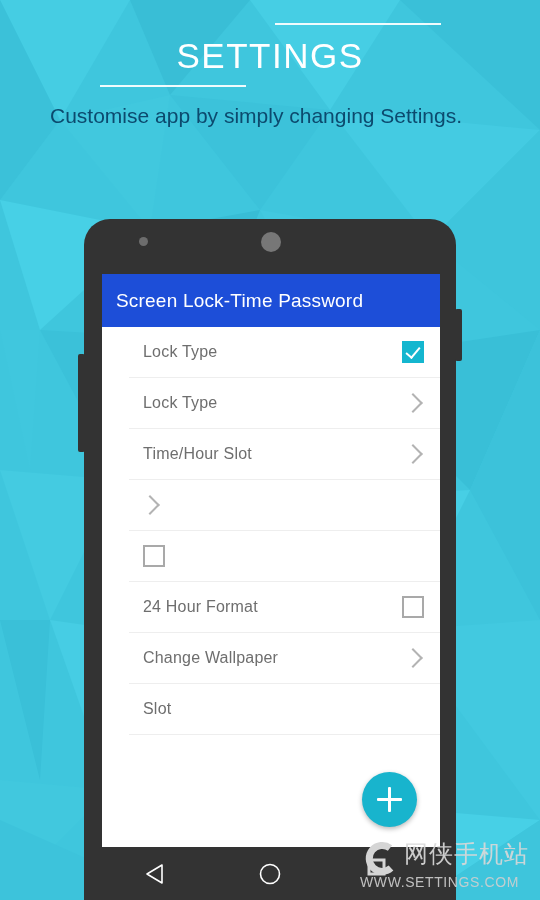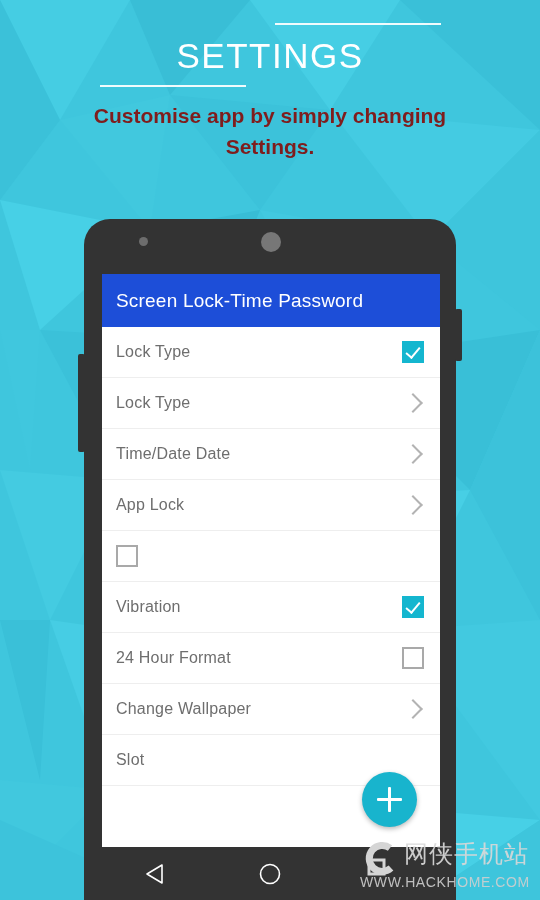--- a/index.html
+++ b/index.html
@@ -56,23 +56,23 @@
     text-align: center;
   }
 
   .subtitle {
     position: absolute;
     top: 100px;
     left: 50px;
     width: 440px;
     font-size: 21px;
     line-height: 31px;
-    color: #7f1d1d;
-    font-weight: 700;
-    text-align: center;
+    color: #0c4a6e;
+    font-weight: 400;
+    text-align: left;
   }
 
   
   .phone {
     position: absolute;
     left: 84px;
     top: 219px;
     width: 372px;
     height: 681px;
     background: #333333;
@@ -120,21 +120,21 @@
     align-items: center;
     padding-left: 14px;
   }
   .appbar-title {
     color: #ffffff;
     font-size: 19px;
     font-weight: 400;
     letter-spacing: .2px;
   }
 
-  .list { background: #ffffff; }
+  .list { background: #ffffff; padding-left: 27px; }
 
   .row {
     position: relative;
     height: 51px;
     display: flex;
     align-items: center;
     padding: 0 14px 0 14px;
     border-bottom: 1px solid #eeeeee;
     background: #ffffff;
   }
@@ -311,37 +311,32 @@
           <span class="row-label">Lock Type</span>
           <span class="cbox checked"></span>
         </div>
 
         <div class="row">
           <span class="row-label">Lock Type</span>
           <span class="chev"></span>
         </div>
 
         <div class="row">
-          <span class="row-label">Time/Date Date</span>
+          <span class="row-label">Time/Hour Slot</span>
           <span class="chev"></span>
         </div>
 
         <div class="row">
-          <span class="row-label">App Lock</span>
           <span class="chev"></span>
         </div>
 
         <div class="row">
           <span class="cbox"></span>
         </div>
 
-        <div class="row">
-          <span class="row-label">Vibration</span>
-          <span class="cbox checked"></span>
-        </div>
 
         <div class="row">
           <span class="row-label">24 Hour Format</span>
           <span class="cbox"></span>
         </div>
 
         <div class="row">
           <span class="row-label">Change Wallpaper</span>
           <span class="chev"></span>
         </div>
@@ -369,16 +364,16 @@
       </span>
     </div>
   </div>
 
   <div class="watermark">
     <svg class="wm-logo" viewBox="0 0 42 42">
       <path d="M30 10 A13 13 0 1 0 31 30" fill="none" stroke="#d5d5d5" stroke-width="7"></path>
       <rect x="9" y="22" width="15" height="14" fill="none" stroke="#d5d5d5" stroke-width="3"></rect>
     </svg>
     <div class="wm-cn">网侠手机站</div>
-    <div class="wm-url">WWW.HACKHOME.COM</div>
+    <div class="wm-url">WWW.SETTINGS.COM</div>
   </div>
 
 </div>
 
 </body></html>

